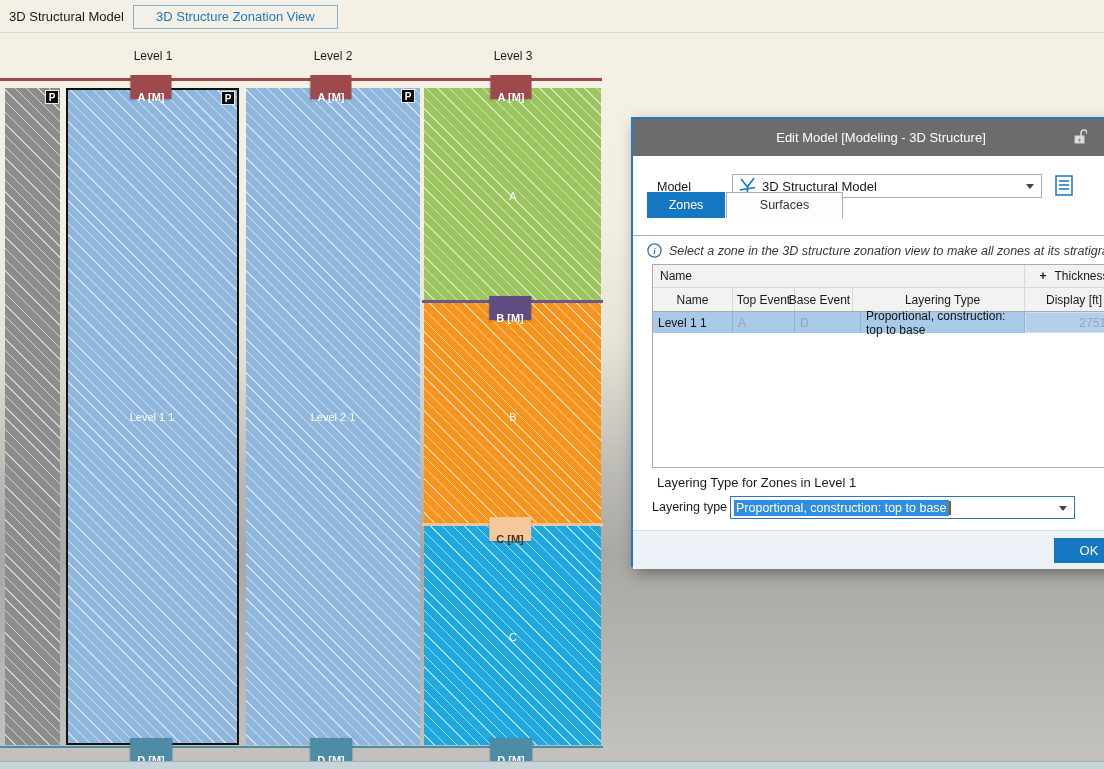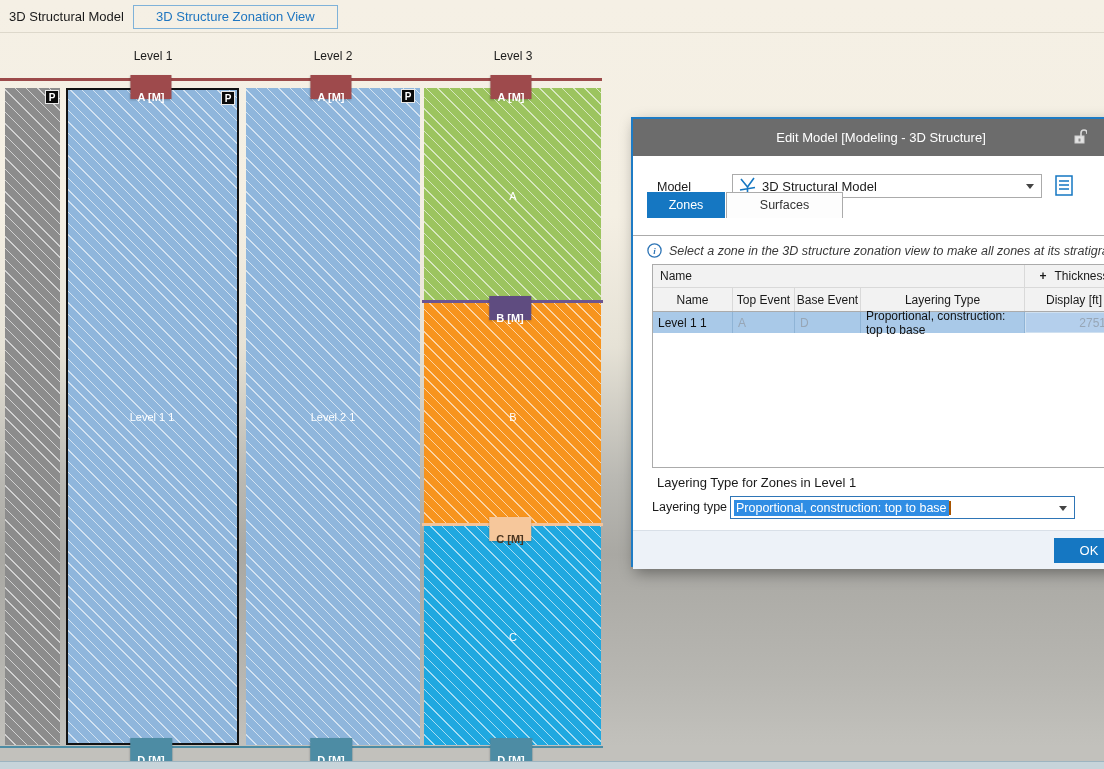--- a/index.html
+++ b/index.html
@@ -155,21 +155,21 @@
       <div class="t-grouprow">
         <div class="t-cell" style="left:0;width:372px;justify-content:flex-start;padding-left:7px;">Name</div>
         <div class="t-cell" style="left:372px;width:98px;border-right:none;gap:8px;">
           <span style="font-weight:700;">+</span>
           <span>Thickness</span>
         </div>
       </div>
       <div class="t-headrow">
         <div class="t-cell" style="left:0;width:80px;">Name</div>
         <div class="t-cell" style="left:80px;width:62px;">Top Event</div>
-        <div class="t-cell" style="left:142px;width:66px;">Base Event</div>
+        <div class="t-cell" style="left:134px;width:66px;">Base Event</div>
         <div class="t-cell" style="left:208px;width:164px;">Layering Type</div>
         <div class="t-cell" style="left:372px;width:98px;border-right:none;">Display [ft]</div>
       </div>
       <div class="t-datarow">
         <div class="t-cell" style="left:0;width:80px;color:#111;">Level 1 1</div>
         <div class="t-cell muted" style="left:80px;width:62px;">A</div>
         <div class="t-cell muted" style="left:142px;width:66px;">D</div>
         <div class="t-cell" style="left:208px;width:164px;color:#111;">Proportional, construction: top to base</div>
         <div class="t-cell muted" style="left:372px;width:98px;border:1px solid #cfe0f0;background:#b4cfec;justify-content:flex-end;padding-right:6px;">2751.1</div>
       </div>

